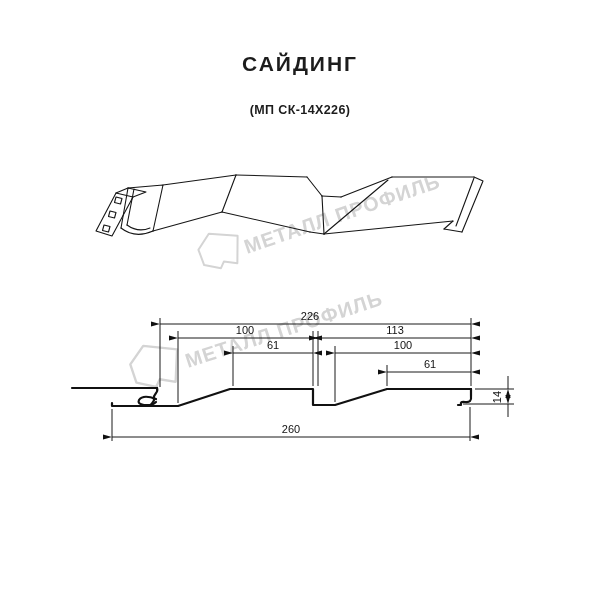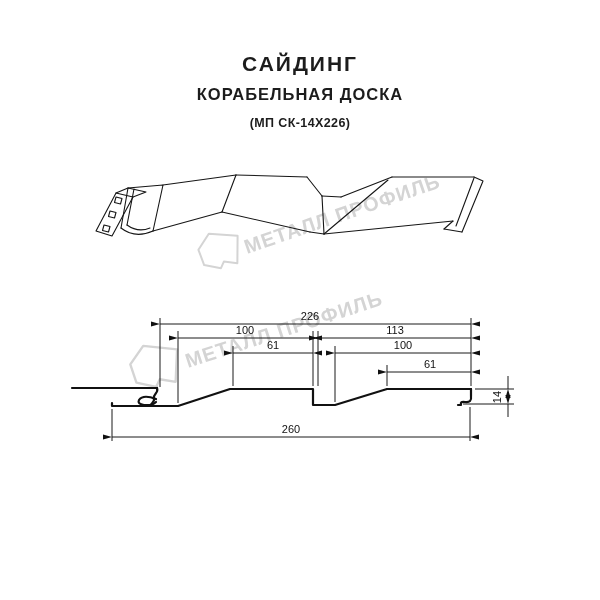--- a/index.html
+++ b/index.html
@@ -1,37 +1,36 @@
 <!DOCTYPE html>
 <html><head>
 <meta charset="utf-8">
 <style>
   html,body{margin:0;padding:0;background:#fff;}
   .stage{position:relative;width:600px;height:600px;background:#fff;overflow:hidden;
          font-family:"Liberation Sans",sans-serif;}
   .txt{position:absolute;left:0;width:600px;text-align:center;color:#1c1c1c;}
   .title{top:52px;font-size:21px;font-weight:bold;letter-spacing:2px;}
   .subtitle{top:85px;font-size:16.5px;font-weight:bold;letter-spacing:1px;}
-  .code{top:116px;font-size:12.5px;font-weight:bold;letter-spacing:.4px;}
+  .code{top:103px;font-size:12.5px;font-weight:bold;letter-spacing:.4px;}
   .footer{top:529px;font-size:15.5px;font-weight:bold;letter-spacing:.6px;}
   svg{position:absolute;top:0;left:0;}
   .thin{stroke:#1a1a1a;stroke-width:1;fill:none;}
   .prof{stroke:#111;stroke-width:2.2;fill:none;stroke-linejoin:round;stroke-linecap:round;}
   .sketch{stroke:#161616;stroke-width:1.1;fill:none;stroke-linejoin:round;stroke-linecap:round;}
   .wm-logo{fill:none;stroke-width:2;stroke-linejoin:round;}
   .wm-text{font-weight:bold;letter-spacing:1px;}
   .dimtxt{font-size:11px;fill:#111;}
 </style>
 </head>
 <body>
 
 <div class="stage">
 
   <div class="txt title">САЙДИНГ</div>
-  <div class="txt subtitle">КОРАБЕЛЬНАЯ ДОСКА</div>
   <div class="txt code">(МП СК-14Х226)</div>
 
   <svg width="600" height="600" viewBox="0 0 600 600">
 
     <defs>
       <marker id="as" markerWidth="11" markerHeight="8" refX="1" refY="4" orient="auto-start-reverse">
         <path d="M1,4 L10,1.4 L10,6.6 Z" fill="#111"></path>
       </marker>
     </defs>
 

